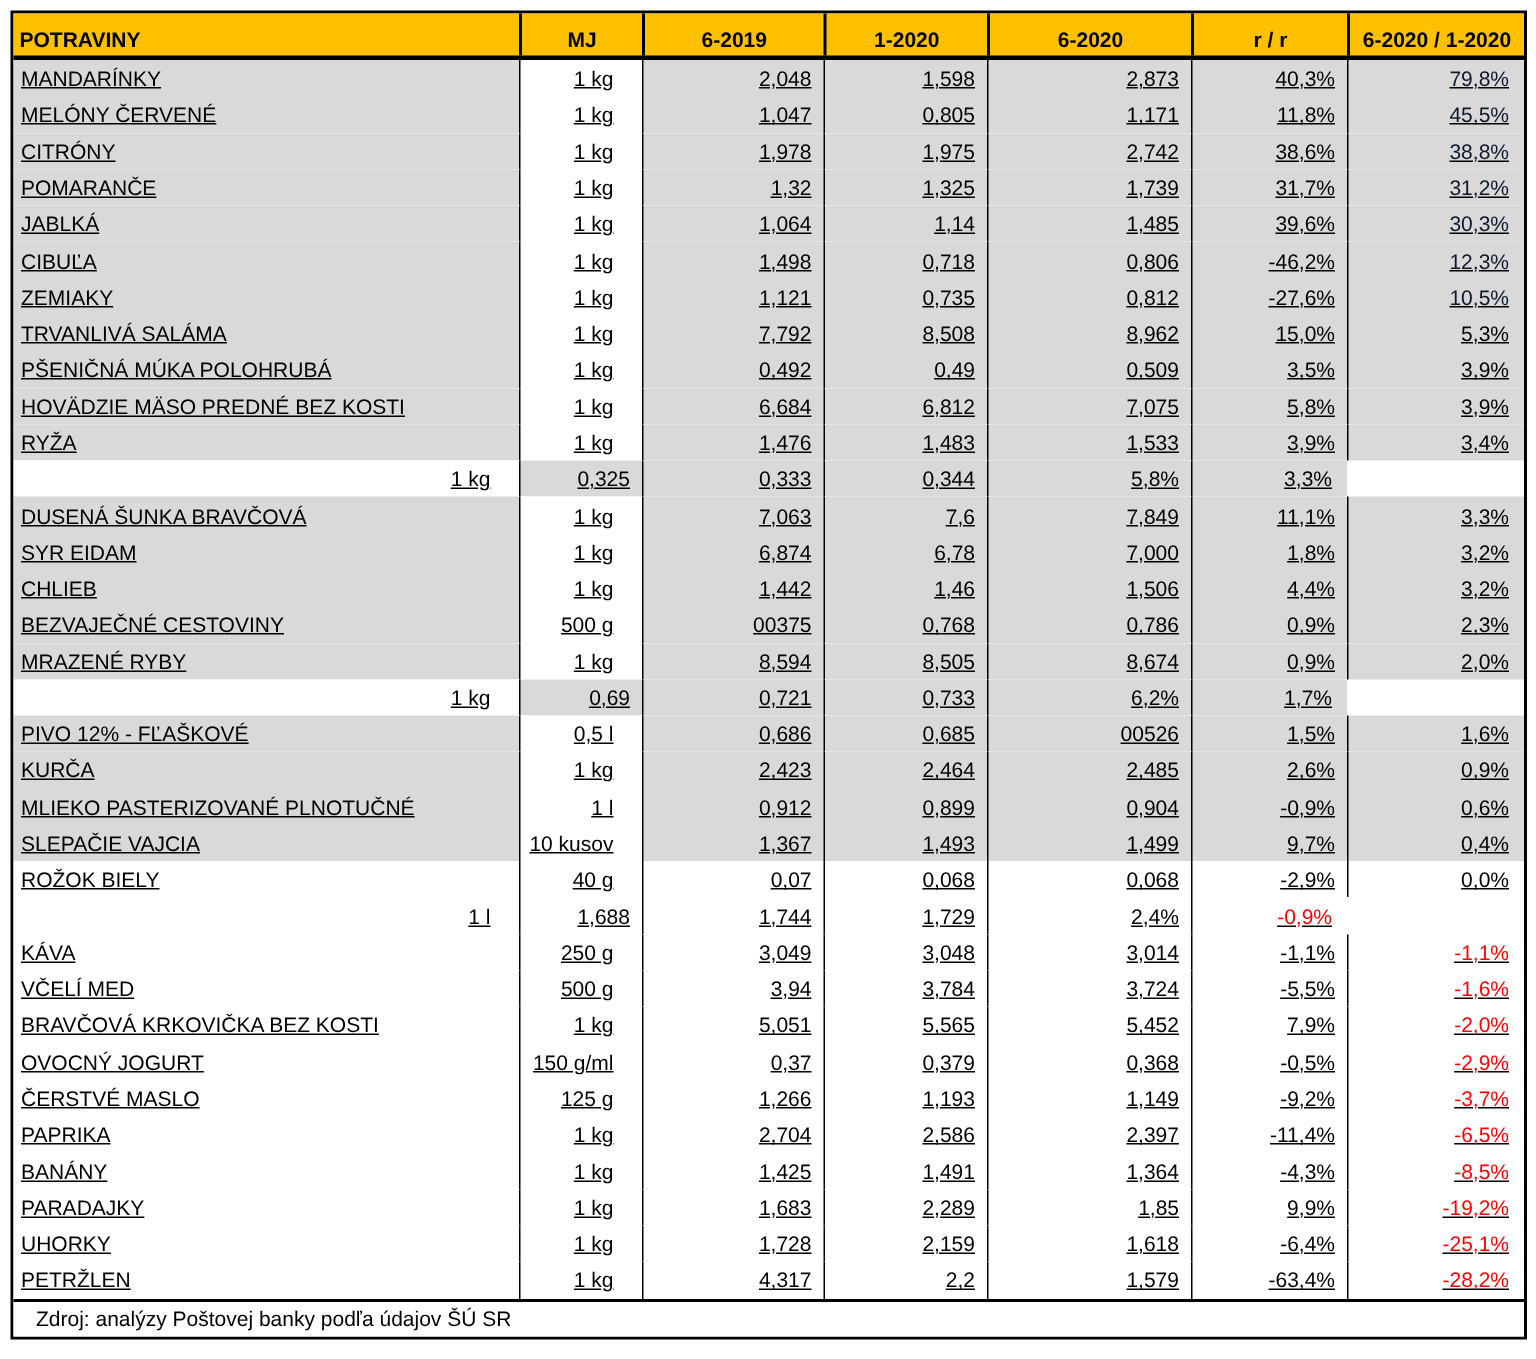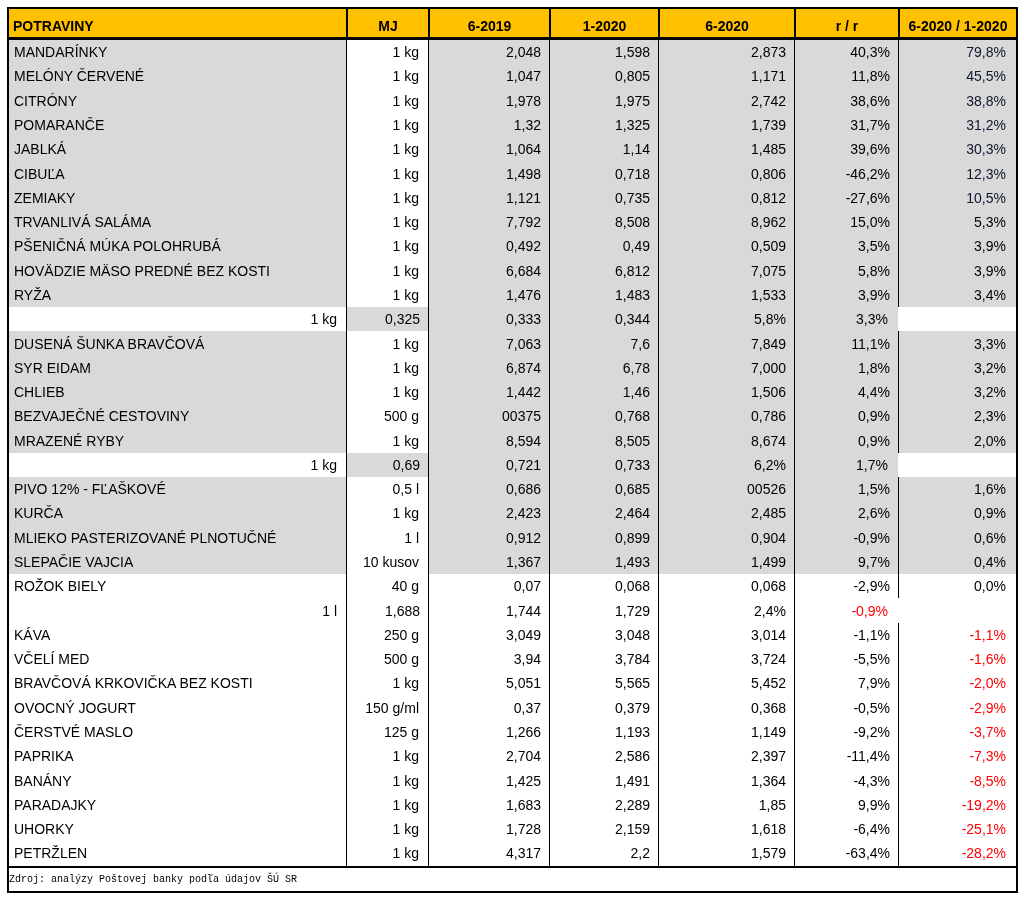--- a/index.html
+++ b/index.html
@@ -30,47 +30,46 @@
   .header-cell{
     display:flex;align-items:flex-end;
     justify-content:center;
     font-weight:bold;font-size:14px;
     padding-bottom:3px;
     box-sizing:border-box;
   }
   .header-cell + .header-cell{border-left:2px solid #000;}
   .header-cell.first{justify-content:flex-start;padding-left:4px;}
   
-  .row{height:24.29px;}
+  .row{height:24.29px;text-decoration:underline;}
   .cell{
     display:flex;align-items:center;
     font-size:14px;
     box-sizing:border-box;
     background:#fff;
     overflow:hidden;white-space:nowrap;
   }
   .cell + .cell{border-left:1.5px solid #000;}
   .row.shaded .cell{background:#D9D9D9;}
   .row.shaded .cell.col-mj{background:#ffffff;}
   .col-name{justify-content:flex-start;padding-left:5px;}
-  .col-mj{justify-content:flex-end;padding-right:9px;}
+  .col-mj{justify-content:flex-end;padding-right:19px;}
   .col-num{justify-content:flex-end;padding-right:8px;}
   .col-change{justify-content:flex-end;padding-right:10px;}
   .col-change.green{color:#0f172a;}
   .col-change.red{color:#FF0000;}
   
   .footer-row{
     border-top:2px solid #000;
     height:25px;
     display:flex;align-items:center;
-    font-size:10px;
-    padding-left:0;
+    font-size:14px;
+    padding-left:15px;
     box-sizing:border-box;
     background:#fff;
-    font-family:Liberation Mono, monospace;
   }
 </style>
 </head>
 <body>
 
 <div class="sheet">
 
   <div class="grid-row header-row">
     <div class="header-cell first">POTRAVINY</div>
     <div class="header-cell">MJ</div>
@@ -341,21 +340,21 @@
       <div class="cell col-num">-9,2%</div>
       <div class="cell col-change red">-3,7%</div>
     </div>
       <div class="grid-row row">
       <div class="cell col-name">PAPRIKA</div>
       <div class="cell col-mj">1 kg</div>
       <div class="cell col-num">2,704</div>
       <div class="cell col-num">2,586</div>
       <div class="cell col-num">2,397</div>
       <div class="cell col-num">-11,4%</div>
-      <div class="cell col-change red">-7,3%</div>
+      <div class="cell col-change red">-6,5%</div>
     </div>
       <div class="grid-row row">
       <div class="cell col-name">BANÁNY</div>
       <div class="cell col-mj">1 kg</div>
       <div class="cell col-num">1,425</div>
       <div class="cell col-num">1,491</div>
       <div class="cell col-num">1,364</div>
       <div class="cell col-num">-4,3%</div>
       <div class="cell col-change red">-8,5%</div>
     </div>

